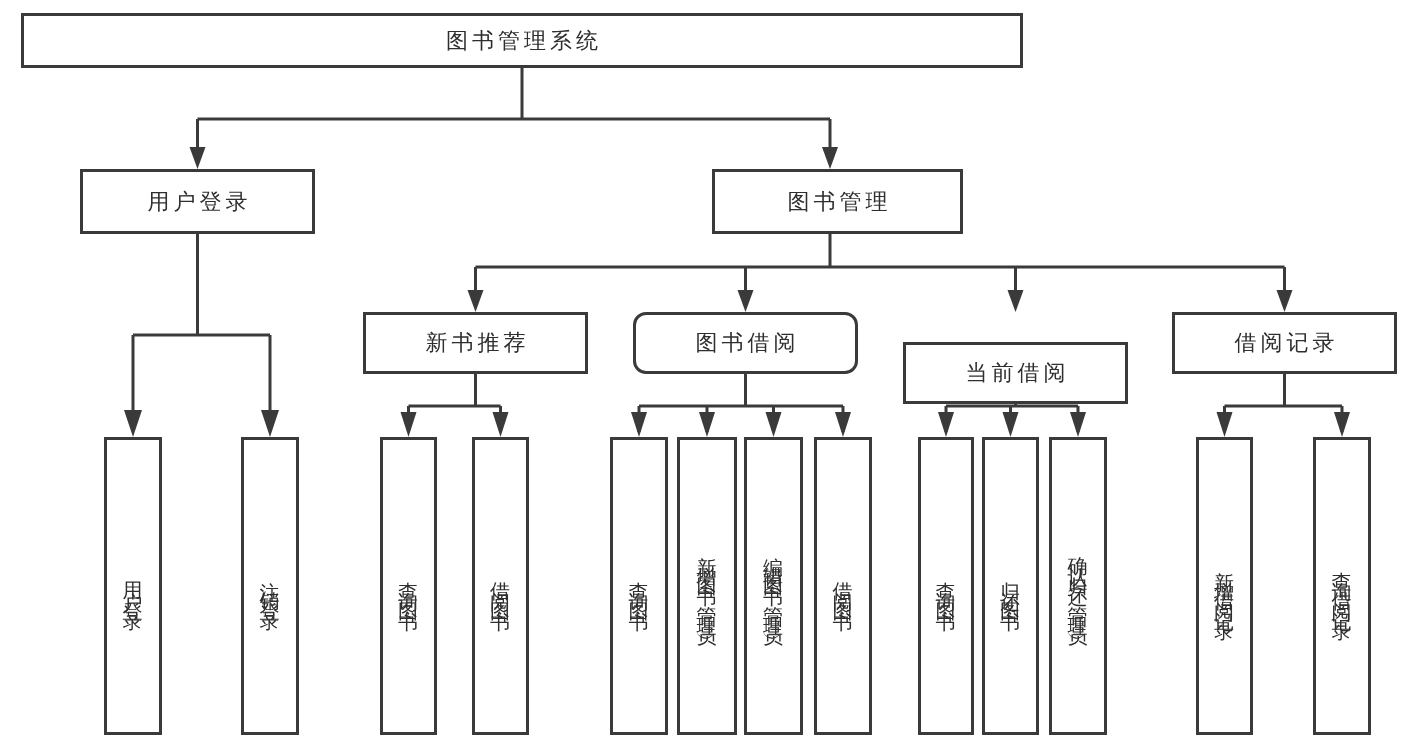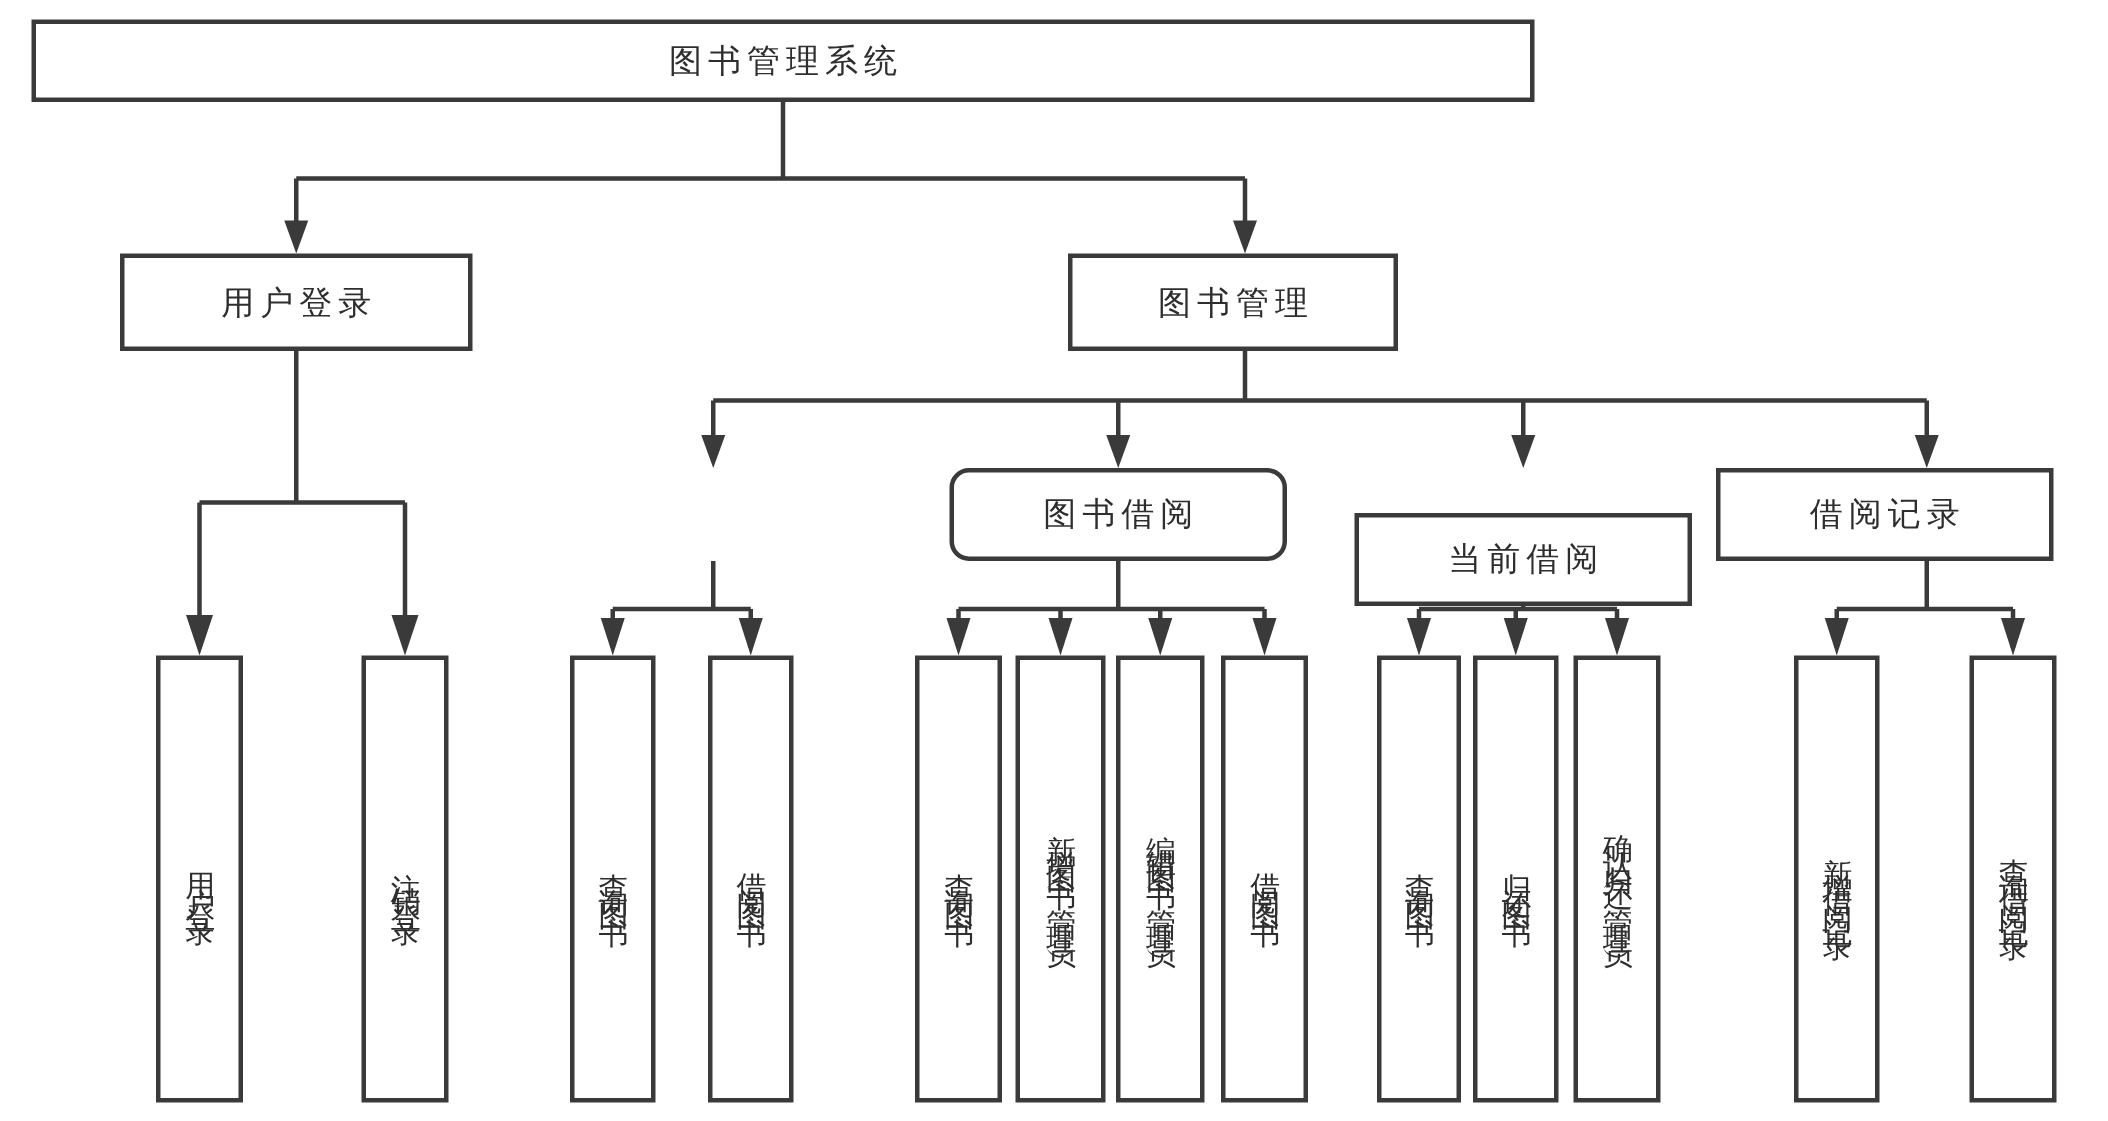--- a/index.html
+++ b/index.html
@@ -97,31 +97,34 @@
     <polygon class="ahead" points="1334,412 1350,412 1342,437"></polygon>
   </svg>
 
   <div class="box hbox" style="left:21px; top:13px; width:1002px; height:55px;">
     <span class="lbl">图书管理系统</span>
   </div>
 
   <div class="box hbox" style="left:80px; top:169px; width:235px; height:65px;">
     <span class="lbl">用户登录</span>
   </div>
-  <div class="box hbox" style="left:712px; top:169px; width:220px; height:65px;">
+  <div class="box hbox" style="left:712px; top:169px; width:251px; height:65px;">
     <span class="lbl">图书管理</span>
   </div>
 
+  <div class="box hbox" style="left:363px; top:312px; width:225px; height:62px;">
+    <span class="lbl">新书推荐</span>
+  </div>
   <div class="box hbox" style="left:633px; top:312px; width:225px; height:62px;border-radius:13px;">
     <span class="lbl">图书借阅</span>
   </div>
   <div class="box hbox" style="left:903px; top:312px; width:225px; height:62px;margin-top:30px;">
     <span class="lbl">当前借阅</span>
   </div>
-  <div class="box hbox" style="left:1144px; top:312px; width:225px; height:62px;justify-content:center;">
+  <div class="box hbox" style="left:1172px; top:312px; width:225px; height:62px;justify-content:center;">
     <span class="lbl">借阅记录</span>
   </div>
 
   <div class="box vbox" style="left:104px; top:437px; width:58px; height:298px;">
     <span class="lbl">用户登录</span>
   </div>
   <div class="box vbox" style="left:241px; top:437px; width:58px; height:298px;">
     <span class="lbl">注销登录</span>
   </div>
 

